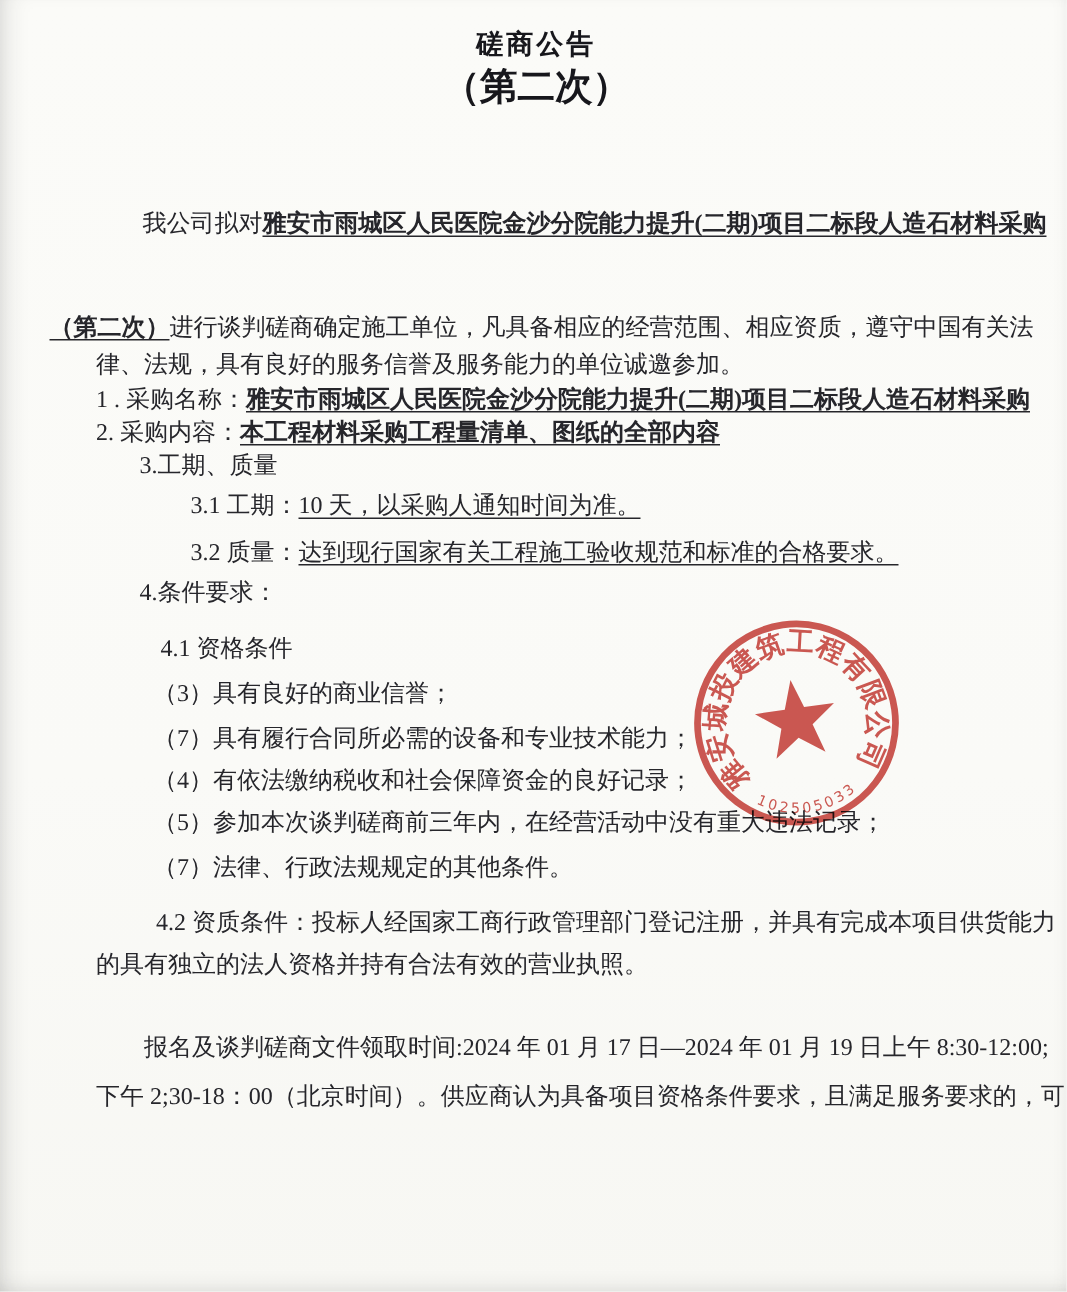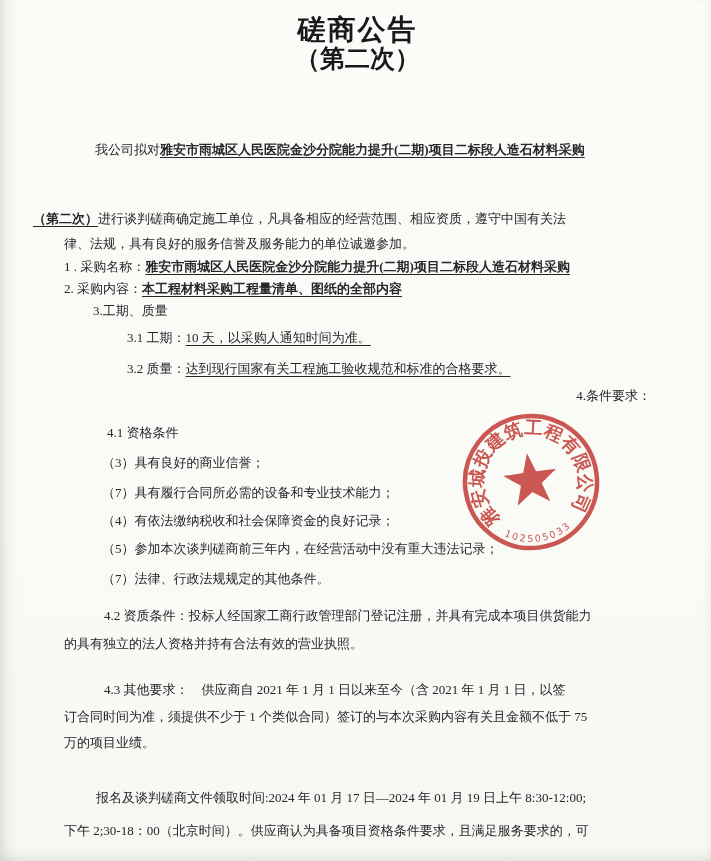--- a/index.html
+++ b/index.html
@@ -11,33 +11,33 @@
   .page{
     position:relative;width:711px;height:861px;overflow:hidden;
     background:linear-gradient(180deg,#fbfbf8 0%,#fafaf7 60%,#f7f7f3 100%);
     box-shadow:inset 14px 0 20px -16px rgba(40,40,45,.25),
                inset -8px 0 14px -12px rgba(40,40,45,.10),
                inset 0 -10px 16px -12px rgba(40,40,45,.18);
     color:#26262b;
   }
   .content{position:relative;padding:0 60px 0 64px;}
   .title{padding-top:15px;text-align:center;font-weight:bold;color:#17171c;}
-  .title .t1{font-size:28px;line-height:29px;letter-spacing:2px;}
+  .title .t1{font-size:18px;line-height:29px;letter-spacing:2px;}
   .title .t2{font-size:25px;line-height:29px;}
-  .para{font-size:13px;line-height:22px;}
+  .para{font-size:16px;line-height:22px;}
   .ln{white-space:nowrap;}
   .u{text-decoration:underline;text-underline-offset:3px;text-decoration-thickness:1.2px;}
   .b{font-weight:bold;}
   #p-intro{margin-top:64px;line-height:25px;}
   #p-intro .ln:nth-child(1){margin-left:31px;}
   #p-intro .ln:nth-child(2){margin-left:-31px;margin-top:44px;}
   #p-sec3{margin-top:0;margin-left:29px;}
   #p-sec31{margin-top:5px;margin-left:63px;}
   #p-sec32{margin-top:9px;margin-left:63px;}
-  #p-sec4{margin-top:5px;margin-left:29px;text-align:right;}
+  #p-sec4{margin-top:5px;margin-left:29px;}
   #p-sec41{margin-top:15px;margin-left:43px;}
   #p-c1,#p-c2,#p-c3,#p-c6,#p-c7{margin-top:8px;}
   #p-c4,#p-c5{margin-top:6px;}
   #p-c1,#p-c2,#p-c3,#p-c4,#p-c5,#p-c6,#p-c7{margin-left:38px;}
   #p-sec42{margin-top:12px;line-height:28px;}
   #p-sec42 .ln:nth-child(1){margin-left:40px;}
   #p-sec43{margin-top:19px;line-height:26.5px;}
   #p-sec43 .ln:nth-child(1){margin-left:40px;}
   #p-footer{margin-top:24px;line-height:33px;}
   #p-footer .ln:nth-child(1){margin-left:32px;}
@@ -98,25 +98,20 @@
         <div class="para" id="p-c5">
           <div class="ln"><span>（5）参加本次谈判磋商前三年内，在经营活动中没有重大违法记录；</span></div>
         </div>
         <div class="para" id="p-c7">
           <div class="ln"><span>（7）法律、行政法规规定的其他条件。</span></div>
         </div>
         <div class="para" id="p-sec42">
           <div class="ln"><span>4.2 资质条件：投标人经国家工商行政管理部门登记注册，并具有完成本项目供货能力</span></div>
           <div class="ln"><span>的具有独立的法人资格并持有合法有效的营业执照。</span></div>
         </div>
-        <div class="para" id="p-sec43">
-          <div class="ln"><span>4.3 其他要求：　供应商自 2021 年 1 月 1 日以来至今（含 2021 年 1 月 1 日，以签</span></div>
-          <div class="ln"><span>订合同时间为准，须提供不少于 1 个类似合同）签订的与本次采购内容有关且金额不低于 75</span></div>
-          <div class="ln"><span>万的项目业绩。</span></div>
-        </div>
         <div class="para" id="p-footer">
           <div class="ln"><span>报名及谈判磋商文件领取时间:2024 年 01 月 17 日—2024 年 01 月 19 日上午 8:30-12:00;</span></div>
           <div class="ln"><span>下午 2;30-18：00（北京时间）。供应商认为具备项目资格条件要求，且满足服务要求的，可</span></div>
         </div>
       </div>
   </div>
 
   <svg class="seal" viewBox="0 0 150 150" xmlns="http://www.w3.org/2000/svg">
     <defs>
       <path id="arcTop" d="M 39.3 107.1 A 48 48 0 1 1 110.7 107.1"></path>

